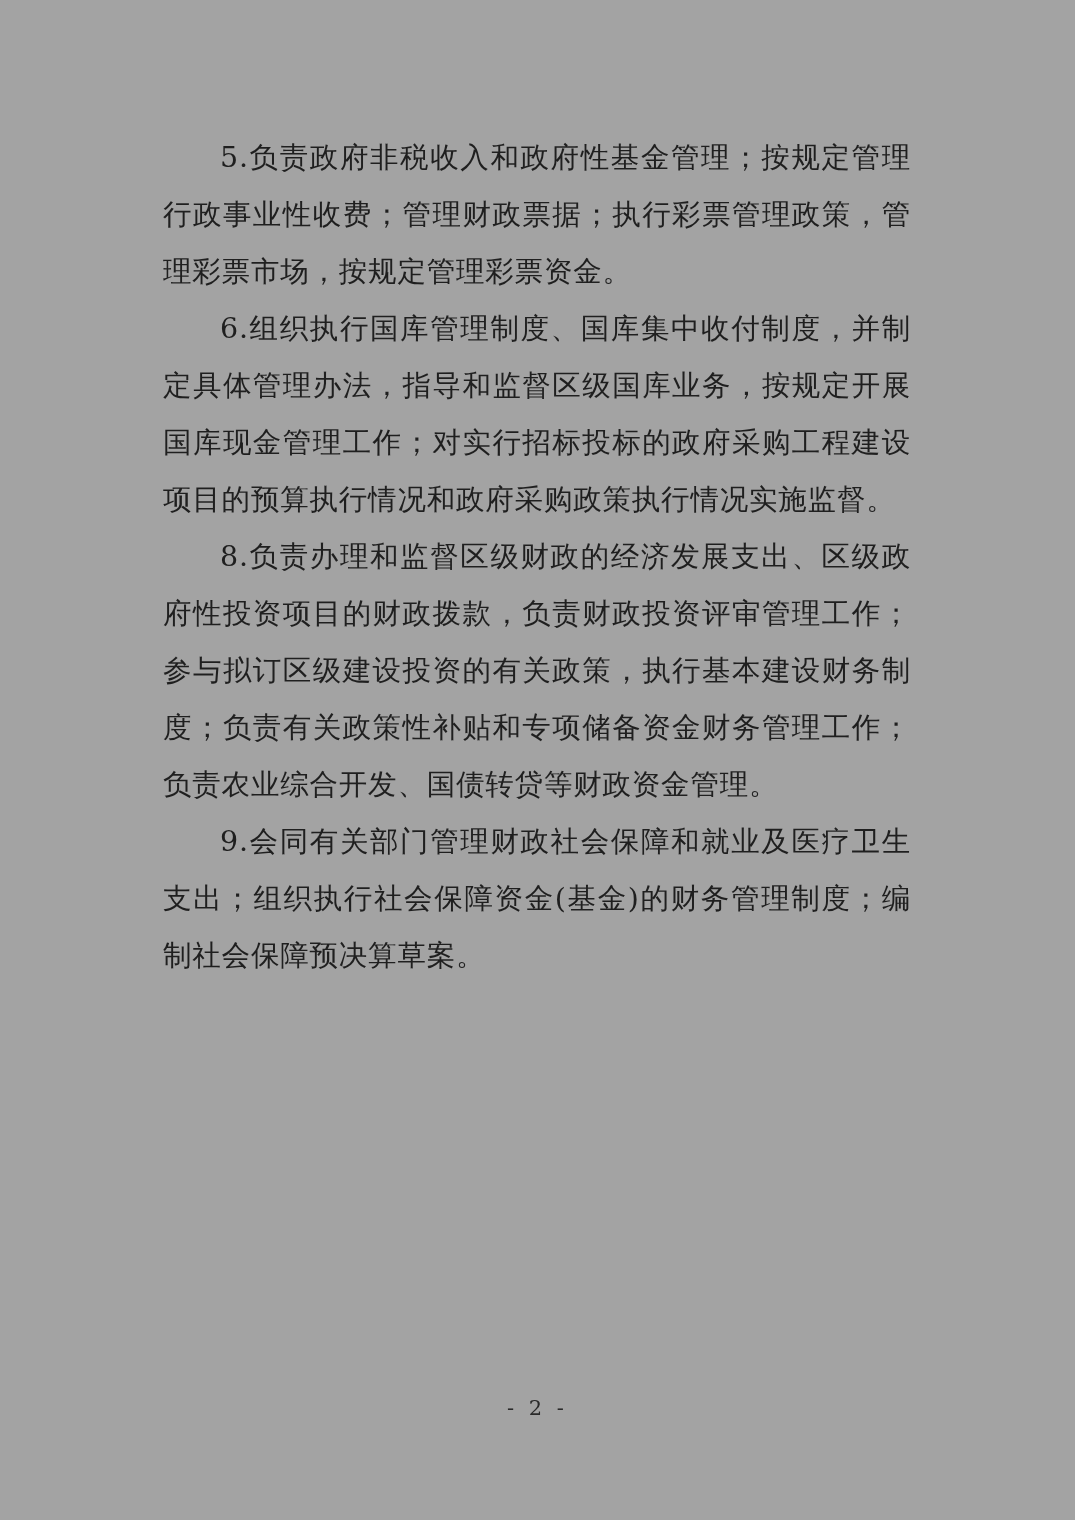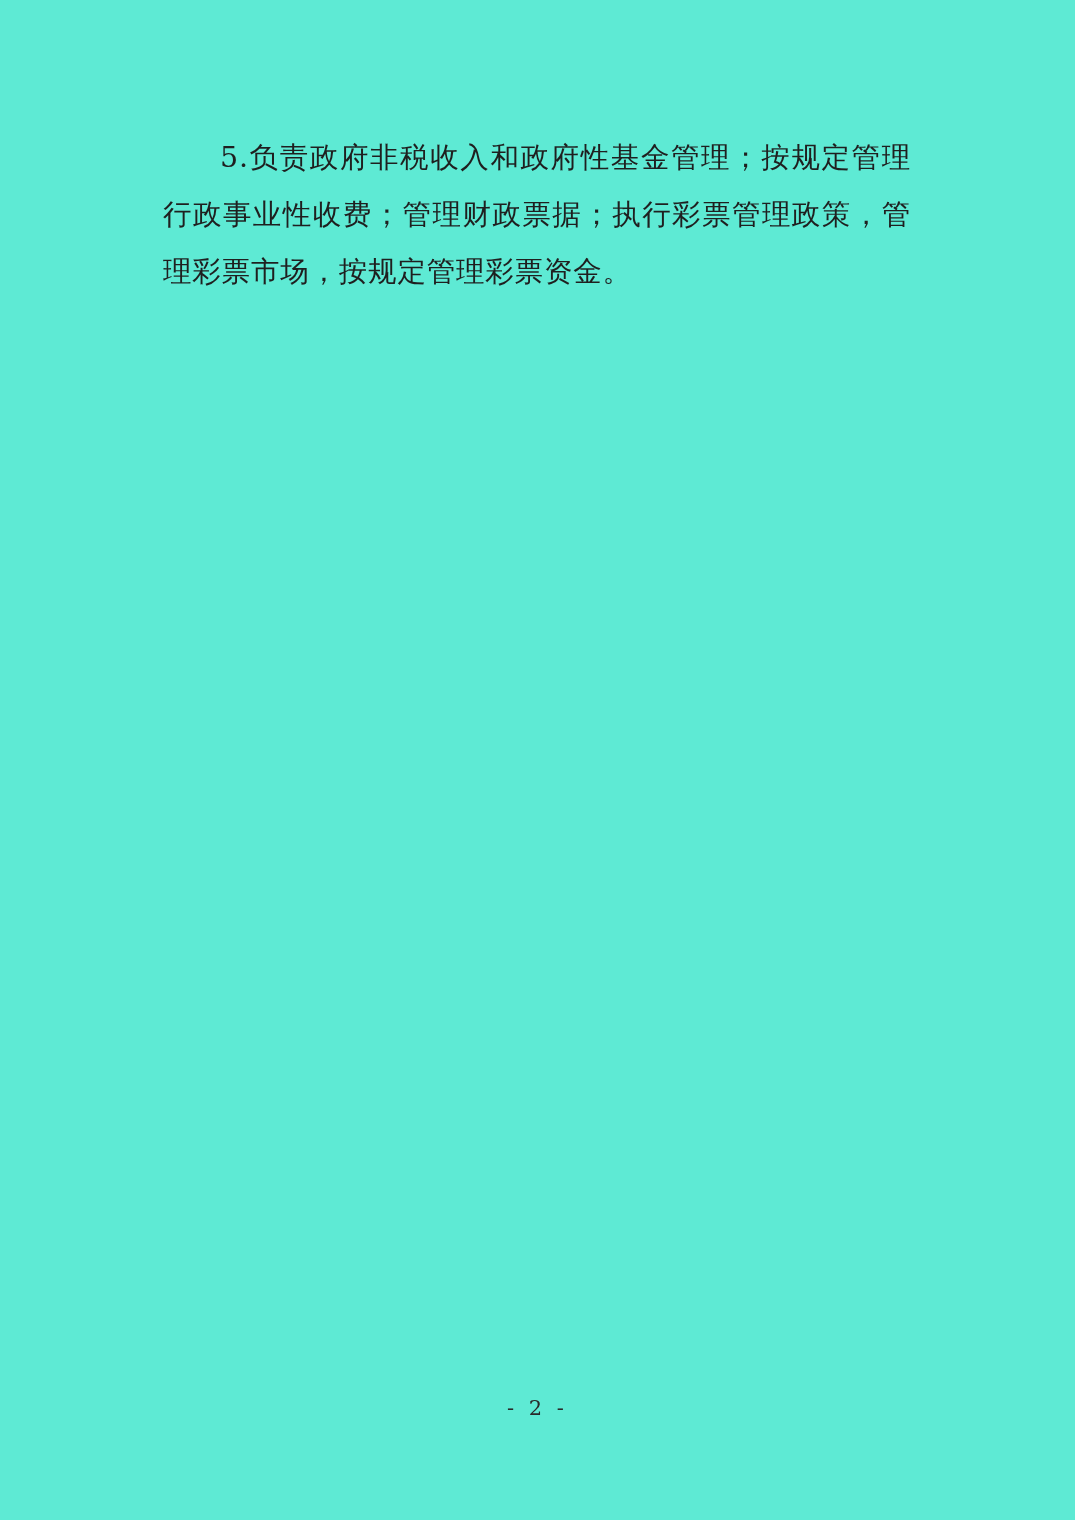--- a/index.html
+++ b/index.html
@@ -14,21 +14,21 @@
     font-family: "DejaVu Serif", "Liberation Serif", serif;
     color: #1f1f1f;
     overflow: hidden;
   }
   .page {
     position: absolute;
     top: 0;
     left: 0;
     width: 1075px;
     height: 1520px;
-    background: #5eead4;
+    background: #a3a3a3;
   }
   .content {
     position: absolute;
     top: 129px;
     left: 163px;
     width: 748px;
   }
   p.para {
     margin: 0;
     padding: 0;
@@ -53,17 +53,20 @@
     letter-spacing: 4px;
     color: #2a2a2a;
   }
 </style>
 </head>
 <body>
 
 <div class="page">
   <div class="content">
     <p class="para">5.负责政府非税收入和政府性基金管理；按规定管理行政事业性收费；管理财政票据；执行彩票管理政策，管理彩票市场，按规定管理彩票资金。</p>
+    <p class="para">6.组织执行国库管理制度、国库集中收付制度，并制定具体管理办法，指导和监督区级国库业务，按规定开展国库现金管理工作；对实行招标投标的政府采购工程建设项目的预算执行情况和政府采购政策执行情况实施监督。</p>
+    <p class="para">8.负责办理和监督区级财政的经济发展支出、区级政府性投资项目的财政拨款，负责财政投资评审管理工作；参与拟订区级建设投资的有关政策，执行基本建设财务制度；负责有关政策性补贴和专项储备资金财务管理工作；负责农业综合开发、国债转贷等财政资金管理。</p>
+    <p class="para">9.会同有关部门管理财政社会保障和就业及医疗卫生支出；组织执行社会保障资金(基金)的财务管理制度；编制社会保障预决算草案。</p>
   </div>
   <div class="footer">
     <span class="page-number">- 2 -</span>
   </div>
 </div>
 
 </body></html>

